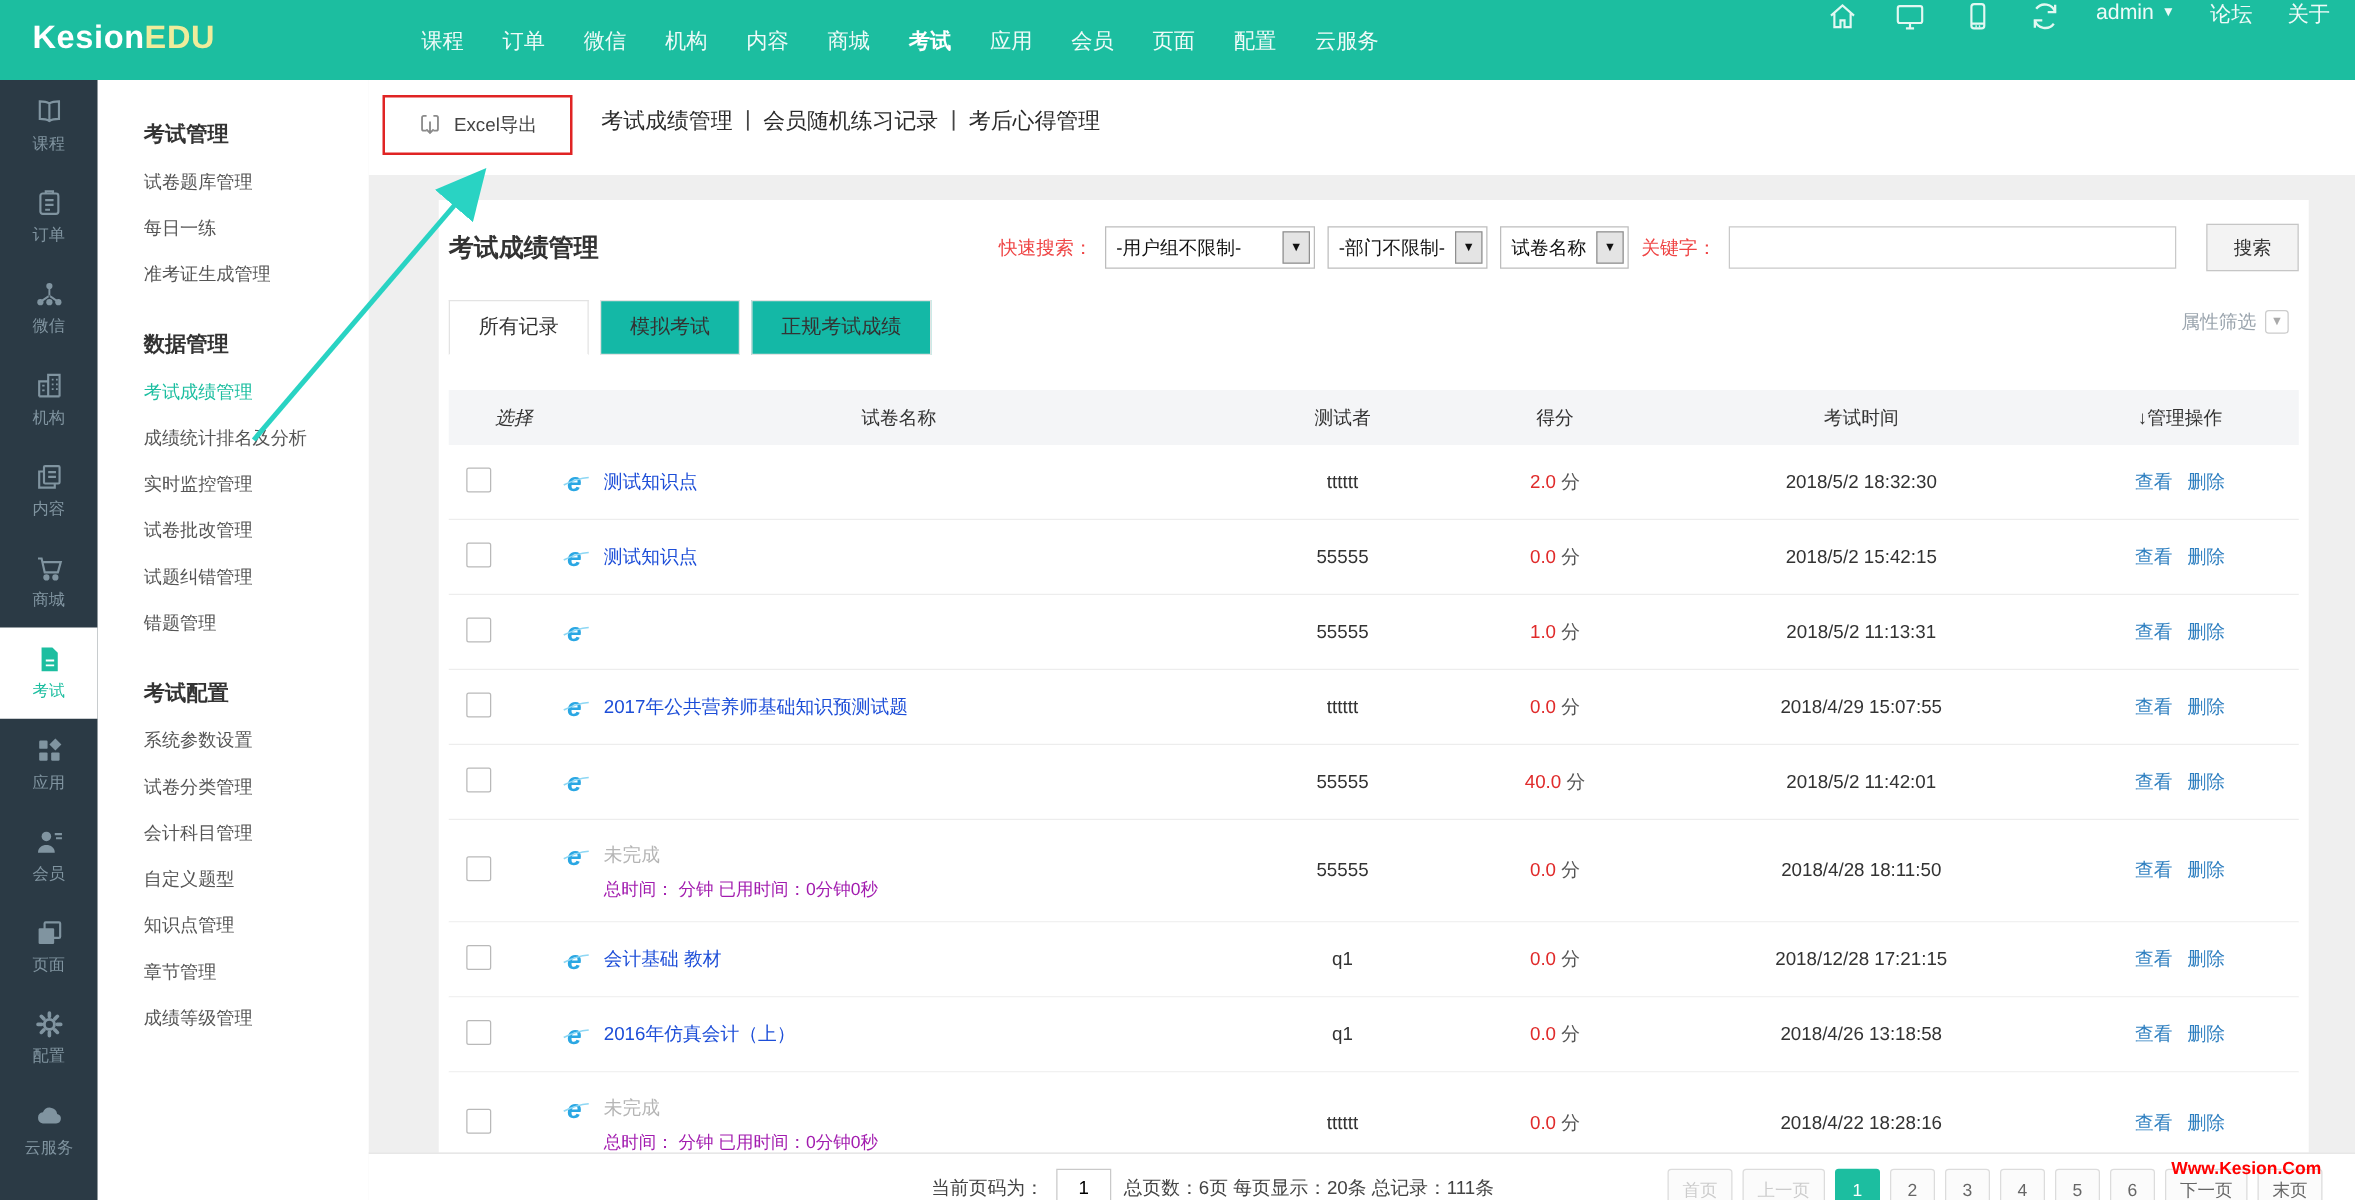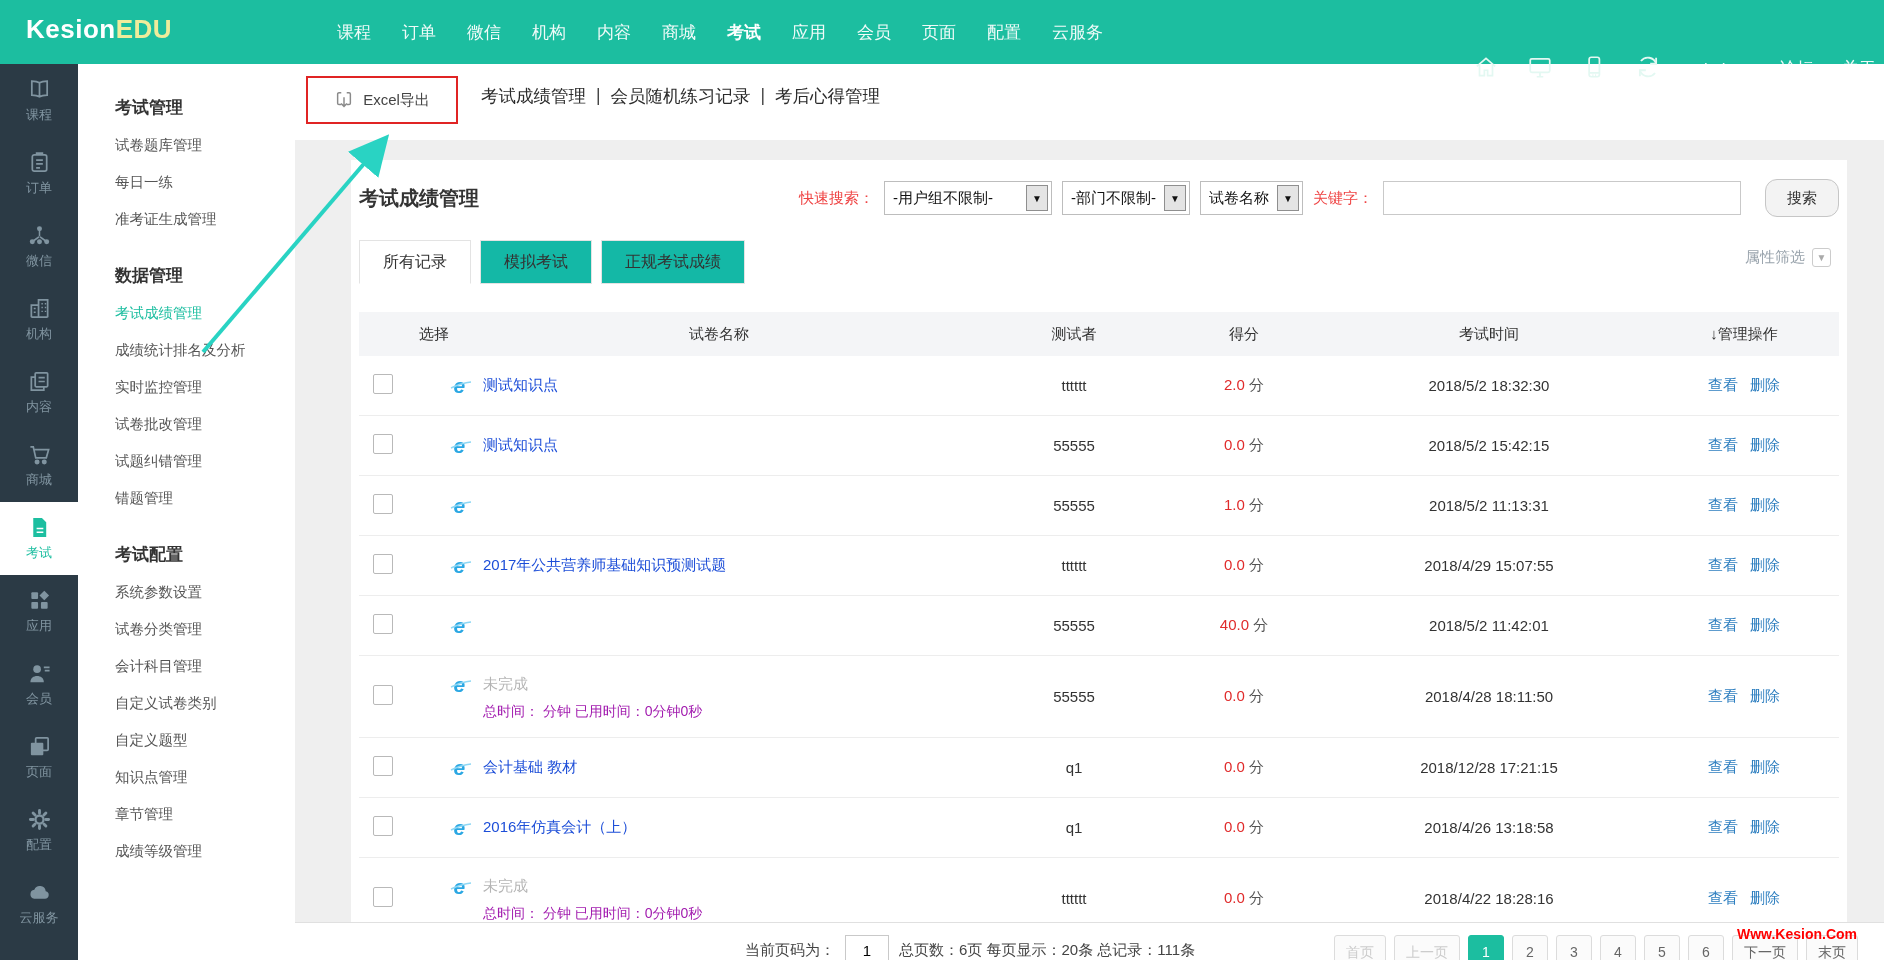--- a/index.html
+++ b/index.html
@@ -5,21 +5,21 @@
   *{box-sizing:border-box;margin:0;padding:0;}
   html,body{width:1884px;height:960px;overflow:hidden;background:#efefef;
     font-family:"Liberation Sans","DejaVu Sans",sans-serif;}
   
   .topbar{position:absolute;left:0;top:0;width:1884px;height:64px;background:#1cbea0;z-index:40;}
   .logo{position:absolute;left:26px;top:14px;font-size:26px;font-weight:bold;color:#fff;letter-spacing:.5px;}
   .logo .edu{color:#efec9b;}
   .topmenu{position:absolute;left:337px;top:0;height:64px;display:flex;align-items:center;gap:31px;}
   .topmenu-item{font-size:17px;color:rgba(255,255,255,.93);cursor:pointer;white-space:nowrap;}
   .topmenu-item.active{font-weight:bold;color:#fff;}
-  .topbar-right{position:absolute;right:8px;top:0;height:80px;display:flex;align-items:flex-end;gap:28px;color:rgba(255,255,255,.93);}
+  .topbar-right{position:absolute;right:20px;top:0;height:80px;display:flex;align-items:flex-start;gap:28px;color:rgba(255,255,255,.93);}
   .tb-icon{width:26px;height:26px;display:block;}
   .tb-text{font-size:17px;white-space:nowrap;cursor:pointer;}
   .admin-box{display:flex;align-items:center;gap:6px;font-size:17px;cursor:pointer;}
   .caret{font-size:11px;}
   
   .rail{position:absolute;left:0;top:64px;width:78px;height:896px;background:#2b3a45;z-index:30;}
   .rail-item{height:73px;display:flex;flex-direction:column;align-items:center;justify-content:center;gap:5px;color:#8094a0;cursor:pointer;}
   .rail-item svg{width:23px;height:23px;}
   .rail-item .rl{font-size:13px;}
   .rail-item.active{background:#fff;color:#1cbea0;}
@@ -42,32 +42,32 @@
   .card{position:absolute;left:56px;top:33px;width:1496px;height:800px;background:#fff;padding:14px 8px 0;}
   .card-head{display:flex;align-items:center;height:48px;}
   .card-title{font-size:20px;font-weight:bold;color:#333;}
   .filter{margin-left:auto;display:flex;align-items:center;gap:10px;}
   .f-label{font-size:15px;color:#ef4444;white-space:nowrap;}
   .sel{display:flex;align-items:center;justify-content:space-between;height:34px;border:1px solid #bdbdbd;background:#fff;cursor:pointer;}
   .sel:nth-child(1){width:168px;}
   .sel-text{padding:0 8px;font-size:15px;color:#111;white-space:nowrap;}
   .sel-arrow{width:22px;height:26px;margin-right:3px;background:#e4e4e4;border:1px solid #8f8f8f;display:flex;align-items:center;justify-content:center;font-size:10px;color:#111;}
   .kw-input{width:358px;height:34px;border:1px solid #c9c9c9;font-size:15px;padding:0 8px;outline:none;}
-  .search-btn{width:74px;height:38px;margin-left:14px;border:1px solid #c6c6c6;background:#f3f3f3;border-radius:12px;font-size:15px;color:#333;cursor:pointer;font-family:inherit;}
+  .search-btn{width:74px;height:38px;margin-left:14px;border:1px solid #c6c6c6;background:#f3f3f3;border-radius:0;font-size:15px;color:#333;cursor:pointer;font-family:inherit;}
   
   .tabs{display:flex;margin-top:18px;position:relative;}
   .tab{height:44px;line-height:42px;padding:0 23px;font-size:16px;color:#333;background:#14b8a6;border:1px solid #e3e3e3;margin-right:9px;cursor:pointer;}
   .tab.active{background:#fff;border-bottom-color:#fff;}
   .attr-filter{position:absolute;right:16px;top:88px;display:flex;align-items:center;gap:7px;color:#9aa4ad;font-size:15px;cursor:pointer;}
   .attr-chevron{width:19px;height:19px;border:1px solid #ccc;border-radius:3px;display:flex;align-items:center;justify-content:center;font-size:10px;color:#aaa;background:#fff;}
   
   .thead,.trow{display:grid;grid-template-columns:90px 1fr 170px 170px 320px 190px;align-items:center;}
   .thead{margin-top:28px;height:44px;background:#f4f5f7;font-size:15px;color:#333;}
   .th{text-align:center;}
-  .th.c-sel{text-align:right;padding-left:14px;}
+  .th.c-sel{text-align:center;padding-left:14px;font-style:italic;}
   .trow{min-height:60px;border-bottom:1px solid #ededed;background:#fff;}
   .trow.tall{min-height:82px;}
   .td{font-size:15px;color:#333;text-align:center;}
   .td.c-sel{text-align:left;padding-left:14px;}
   .td.c-name{text-align:left;}
   .checkbox{display:inline-block;width:20px;height:20px;border:1px solid #b9b9b9;border-radius:2px;background:#fff;cursor:pointer;}
   .nameline{display:flex;align-items:center;gap:10px;}
   .ie-svg{width:24px;height:24px;flex:none;}
   .nm{font-size:15px;color:#1d4ed8;}
   .nm.gray{color:#b5b5b5;}
@@ -235,21 +235,20 @@
     <div class="side-item active">考试成绩管理</div>
     <div class="side-item">成绩统计排名及分析</div>
     <div class="side-item">实时监控管理</div>
     <div class="side-item">试卷批改管理</div>
     <div class="side-item">试题纠错管理</div>
     <div class="side-item">错题管理</div>
     <div class="group-title">考试配置</div>
     <div class="side-item">系统参数设置</div>
     <div class="side-item">试卷分类管理</div>
     <div class="side-item">会计科目管理</div>
-    <div class="side-item">自定义试卷类别</div>
     <div class="side-item">自定义题型</div>
     <div class="side-item">知识点管理</div>
     <div class="side-item">章节管理</div>
     <div class="side-item">成绩等级管理</div>
   </div>
 
 <div class="content-header">
   <div class="excel-box">
     <svg viewBox="0 0 22 22" fill="none" stroke="#8a8a8a" stroke-width="1.6">
         <path d="M8 3H5.5A1.5 1.5 0 0 0 4 4.5v10A1.5 1.5 0 0 0 5.5 16H8M14 3h2.5A1.5 1.5 0 0 1 18 4.5v10a1.5 1.5 0 0 1-1.5 1.5H14"></path>

